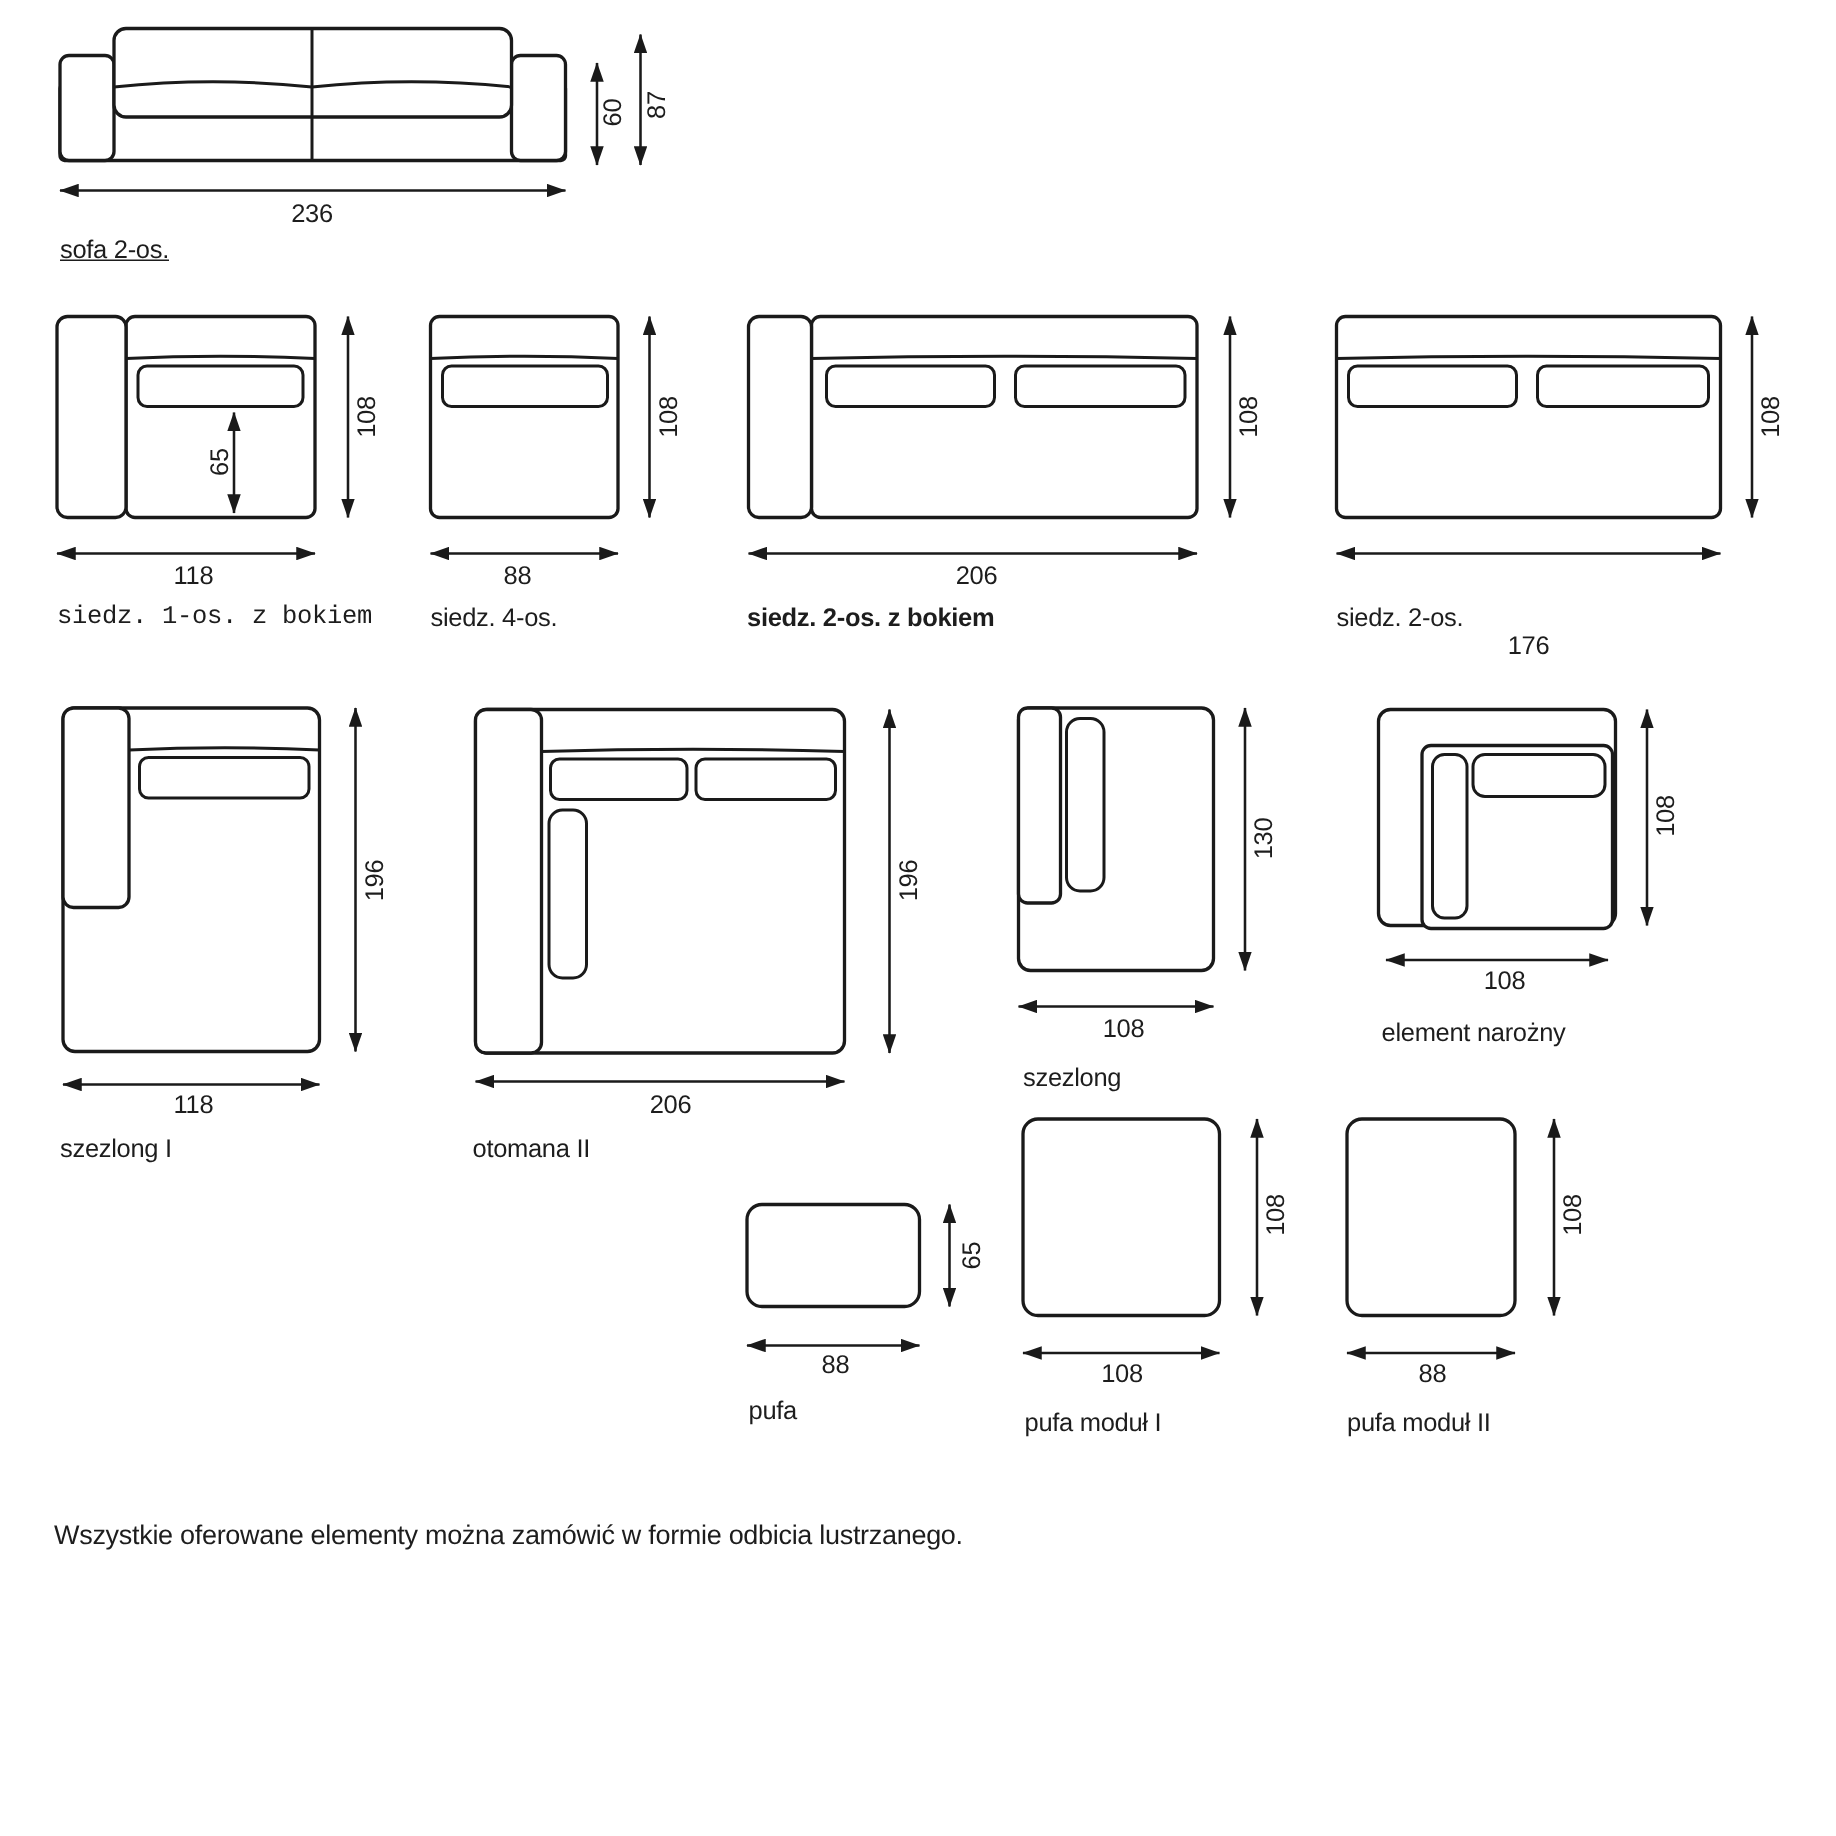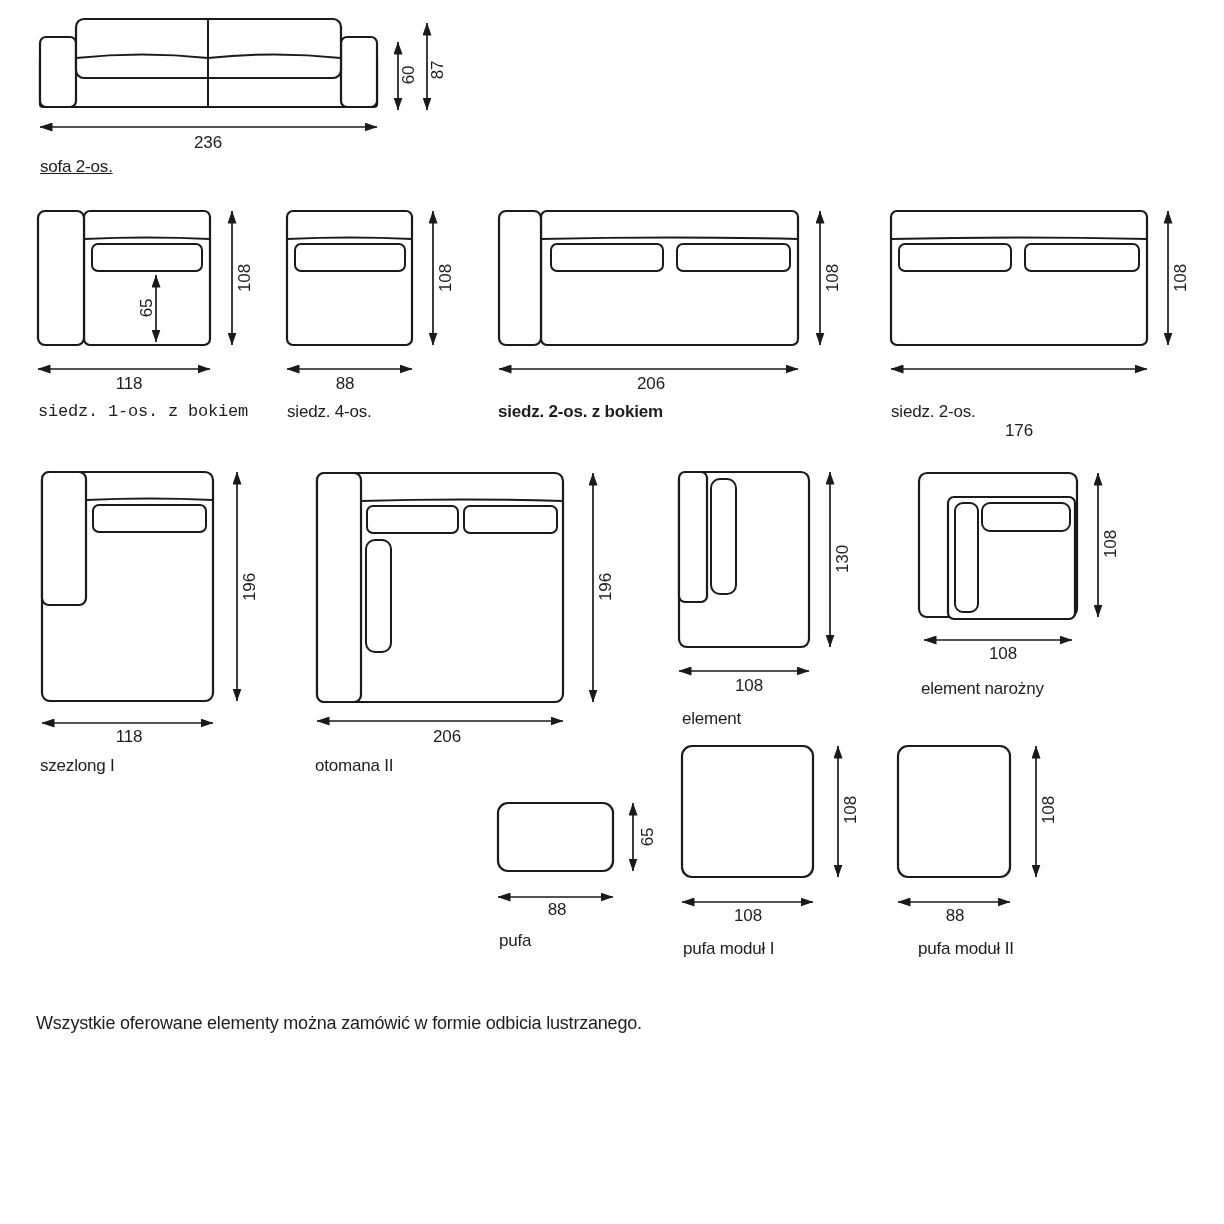--- a/index.html
+++ b/index.html
@@ -207,21 +207,21 @@
   <span class="dim v" style="left:1049px;top:810px;">108</span>
   <span class="dim" style="left:955px;top:916px;">88</span>
 
   <span class="caption" style="left:40px;top:157px;text-decoration:underline;">sofa 2-os.</span>
   <span class="caption" style="left:38px;top:402px;font-family:Liberation Mono, monospace;">siedz. 1-os. z bokiem</span>
   <span class="caption" style="left:287px;top:402px;">siedz. 4-os.</span>
   <span class="caption" style="left:498px;top:402px;font-weight:bold;">siedz. 2-os. z bokiem</span>
   <span class="caption" style="left:891px;top:402px;">siedz. 2-os.</span>
   <span class="caption" style="left:40px;top:756px;">szezlong I</span>
   <span class="caption" style="left:315px;top:756px;">otomana II</span>
-  <span class="caption" style="left:682px;top:709px;">element</span>
+  <span class="caption" style="left:682px;top:709px;">szezlong</span>
   <span class="caption" style="left:921px;top:679px;">element narożny</span>
   <span class="caption" style="left:499px;top:931px;">pufa</span>
   <span class="caption" style="left:683px;top:939px;">pufa moduł I</span>
-  <span class="caption" style="left:898px;top:939px;margin-left:20px;">pufa moduł II</span>
+  <span class="caption" style="left:898px;top:939px;">pufa moduł II</span>
 
   <span class="note" style="left:36px;top:1013px;">Wszystkie oferowane elementy można zamówić w formie odbicia lustrzanego.</span>
 
 </div>
 
 </body></html>

